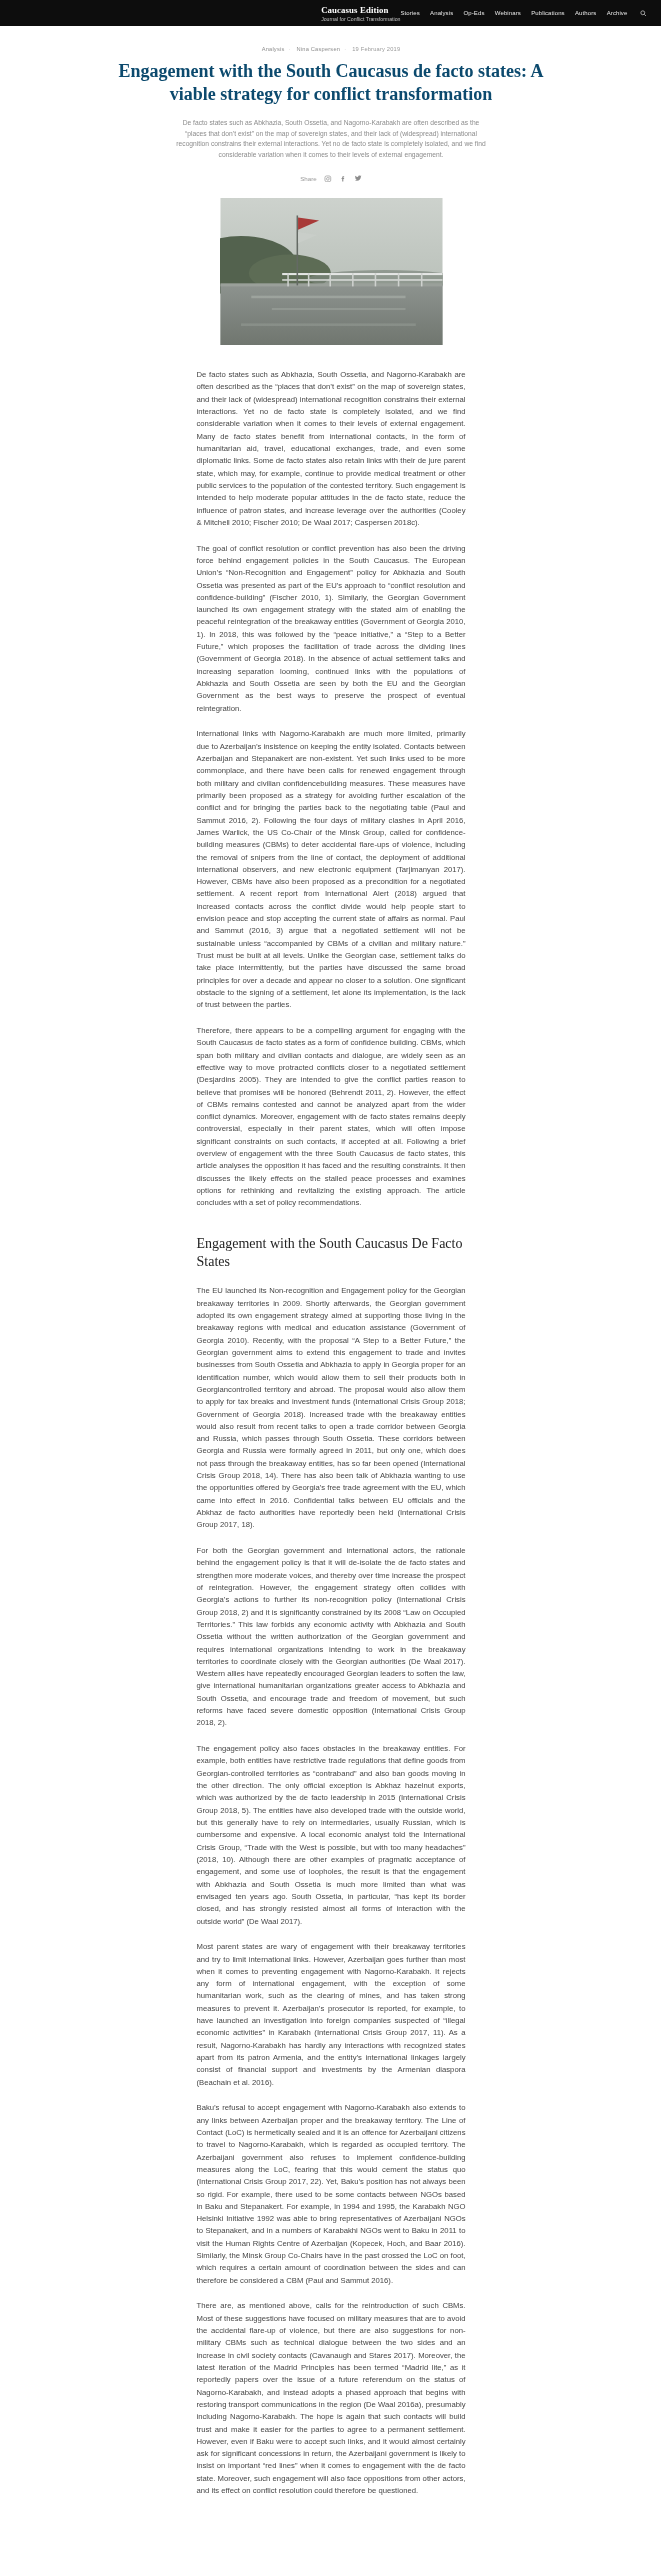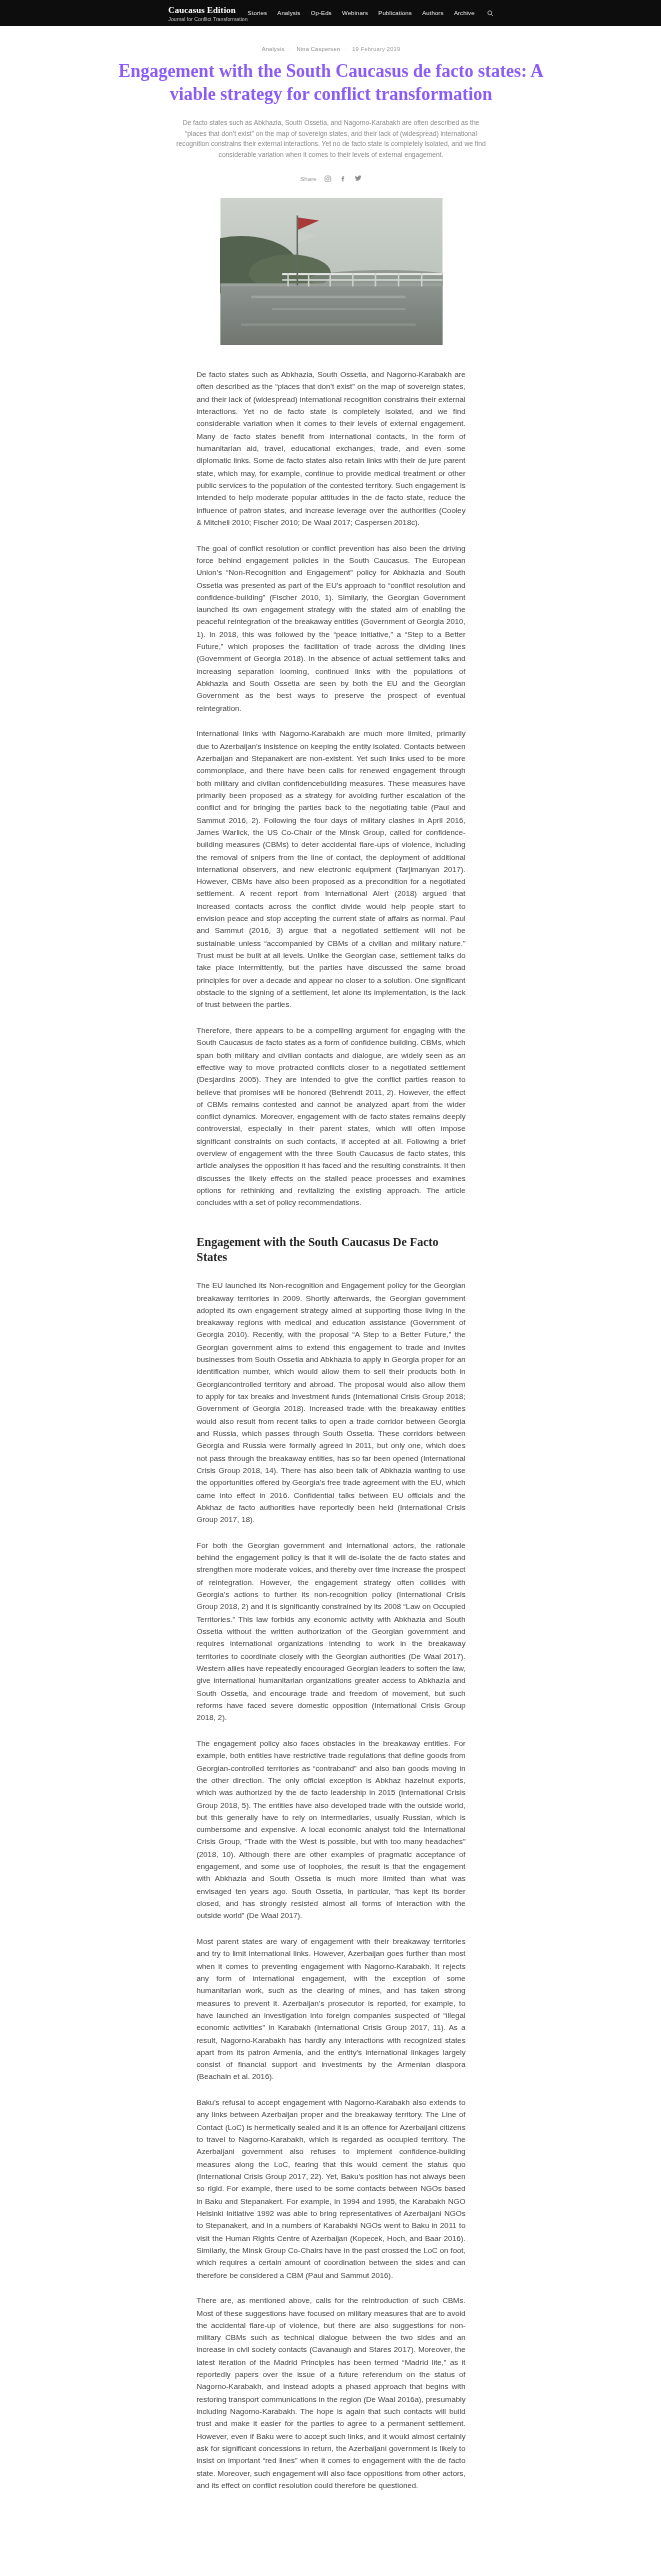--- a/index.html
+++ b/index.html
@@ -7,21 +7,21 @@
   body {
     width: 662px; height: 3091px; overflow: hidden;
     background: #ffffff; color: #424242;
     font-family: "Liberation Sans", sans-serif;
   }
 
   
   .site-header {
     background: #0d0d0d; color: #fff;
     padding: 4.6px 15.5px;
-    display: flex; justify-content: center; align-items: center;
+    display: flex; justify-content: flex-end; align-items: center;
   }
   .brand { cursor: pointer; }
   .site-title {
     font-family: "Liberation Serif", serif;
     font-size: 8.8px; font-weight: bold; color: #ffffff; letter-spacing: 0.1px;
   }
   .site-subtitle { font-size: 5.2px; color: #c2c2c2; margin-top: 1px; }
   .main-nav { display: flex; align-items: center; gap: 10.3px; }
   .main-nav a {
     color: #e8e8e8; text-decoration: none; font-size: 6px; letter-spacing: 0.1px;
@@ -32,21 +32,21 @@
   .article-meta {
     margin: 19.6px auto 0; text-align: center;
     font-size: 5.7px; color: #9a9a9a; letter-spacing: 0.2px;
   }
   .article-meta a { color: #8d8d8d; text-decoration: none; }
   .article-meta > *:not(:last-child)::after { content: "·"; margin: 0 4.1px; color: #bdbdbd; }
 
   h1.article-title {
     width: 453px; margin: 8.2px auto 12.4px; text-align: center;
     font-family: "Liberation Serif", serif;
-    font-size: 18px; line-height: 1.26; font-weight: bold; color: #8b5cf6;
+    font-size: 18px; line-height: 1.26; font-weight: bold; color: #0c4a6e;
   }
   .article-abstract {
     width: 314px; margin: 0 auto; text-align: center;
     font-size: 6.7px; line-height: 1.62; color: #8c8c8c;
   }
   .share-bar {
     margin: 13.4px auto 15.5px; display: flex; justify-content: center; align-items: center;
     gap: 7.2px; font-size: 6.2px; color: #9a9a9a;
   }
   .share-bar a { display: flex; align-items: center; cursor: pointer; }
@@ -55,21 +55,21 @@
   figure.article-photo svg { display: block; }
 
   
   .article-body { width: 269px; margin: 0 auto; }
   .article-body p {
     font-size: 7.7px; line-height: 1.6; color: #474747;
     text-align: justify; margin: 0 0 13.4px;
   }
   .article-body h2 {
     font-family: "Liberation Serif", serif;
-    font-size: 12px; line-height: 1.3; font-weight: bold; color: #242424;
+    font-size: 14px; line-height: 1.3; font-weight: normal; color: #242424;
     margin: 25px 0 14.4px;
   }
 </style>
 </head>
 <body>
 
 <header class="site-header">
   <div class="brand">
     <div class="site-title">Caucasus Edition</div>
     <div class="site-subtitle">Journal for Conflict Transformation</div>

